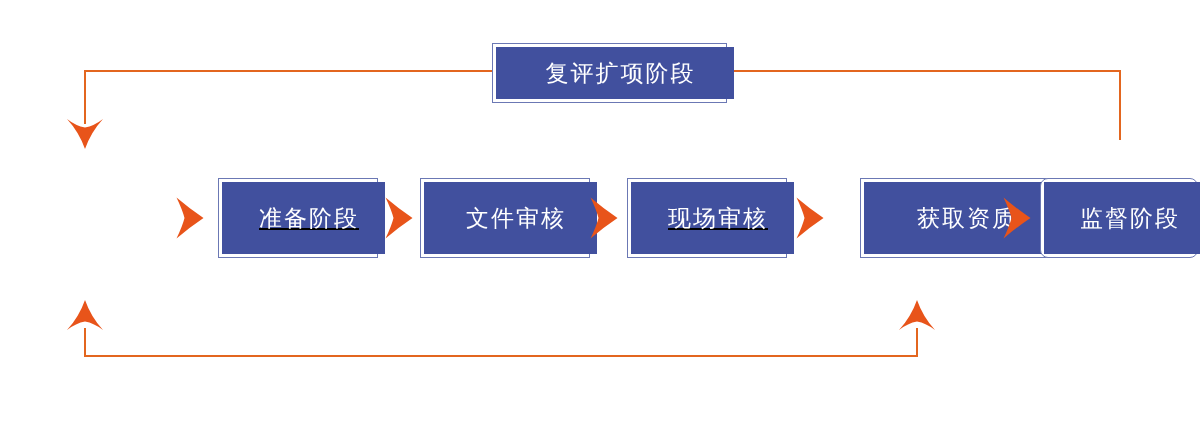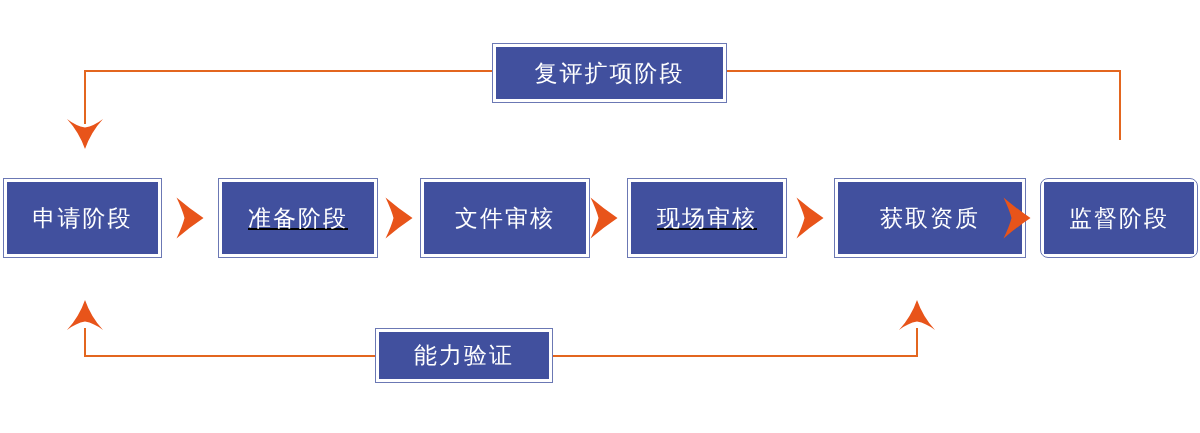--- a/index.html
+++ b/index.html
@@ -26,20 +26,21 @@
     background: #ffffff;
     padding: 3px;
   }
   .node-inner {
     width: 100%;
     height: 100%;
     background: #41509e;
     display: flex;
     align-items: center;
     justify-content: center;
+    padding-left: 11px;
   }
   .node-label {
     color: #ffffff;
     font-size: 23px;
     letter-spacing: 2px;
     white-space: nowrap;
   }
   .stage-box { top: 178px; height: 80px; }
   .icon-wrap { position: absolute; line-height: 0; }
   .arrow-fill { fill: #e8541a; }
@@ -66,45 +67,40 @@
     <svg width="36" height="31" viewBox="0 0 36 31">
       <path class="arrow-fill" d="M18,0 Q24,17 36,30 Q27,23 18,21.5 Q9,23 0,30 Q12,17 18,0 Z"></path>
     </svg>
   </div>
   <div class="icon-wrap" style="left:899px; top:300px;">
     <svg width="36" height="31" viewBox="0 0 36 31">
       <path class="arrow-fill" d="M18,0 Q24,17 36,30 Q27,23 18,21.5 Q9,23 0,30 Q12,17 18,0 Z"></path>
     </svg>
   </div>
 
-  <div class="node stage-box" style="left:3px; width:159px;">
-    <div class="node-inner">
-      <span class="node-label">申请阶段</span>
-    </div>
-  </div>
 
   <div class="node stage-box" style="left:218px; width:160px;text-decoration:underline;">
     <div class="node-inner">
       <span class="node-label">准备阶段</span>
     </div>
   </div>
 
   <div class="node stage-box" style="left:420px; width:170px;">
     <div class="node-inner">
       <span class="node-label">文件审核</span>
     </div>
   </div>
 
   <div class="node stage-box" style="left:627px; width:160px;text-decoration:underline;">
     <div class="node-inner">
       <span class="node-label">现场审核</span>
     </div>
   </div>
 
-  <div class="node stage-box" style="left:834px; width:192px;">
+  <div class="node stage-box" style="left:860px; width:192px;">
     <div class="node-inner">
       <span class="node-label">获取资质</span>
     </div>
   </div>
 
   <div class="node stage-box" style="left:1040px; width:158px;border-radius:8px;">
     <div class="node-inner">
       <span class="node-label">监督阶段</span>
     </div>
   </div>
@@ -134,19 +130,14 @@
       <path class="arrow-fill" d="M0.5,0.5 Q14,12 27.5,21 Q14,30 0.5,41.5 Q6.5,29 8.5,21 Q6.5,13 0.5,0.5 Z"></path>
     </svg>
   </div>
 
   <div class="node" style="left:492px; top:43px; width:235px; height:60px;">
     <div class="node-inner">
       <span class="node-label">复评扩项阶段</span>
     </div>
   </div>
 
-  <div class="node" style="left:375px; top:328px; width:178px; height:55px;">
-    <div class="node-inner">
-      <span class="node-label">能力验证</span>
-    </div>
-  </div>
 
 </div>
 
 </body></html>

